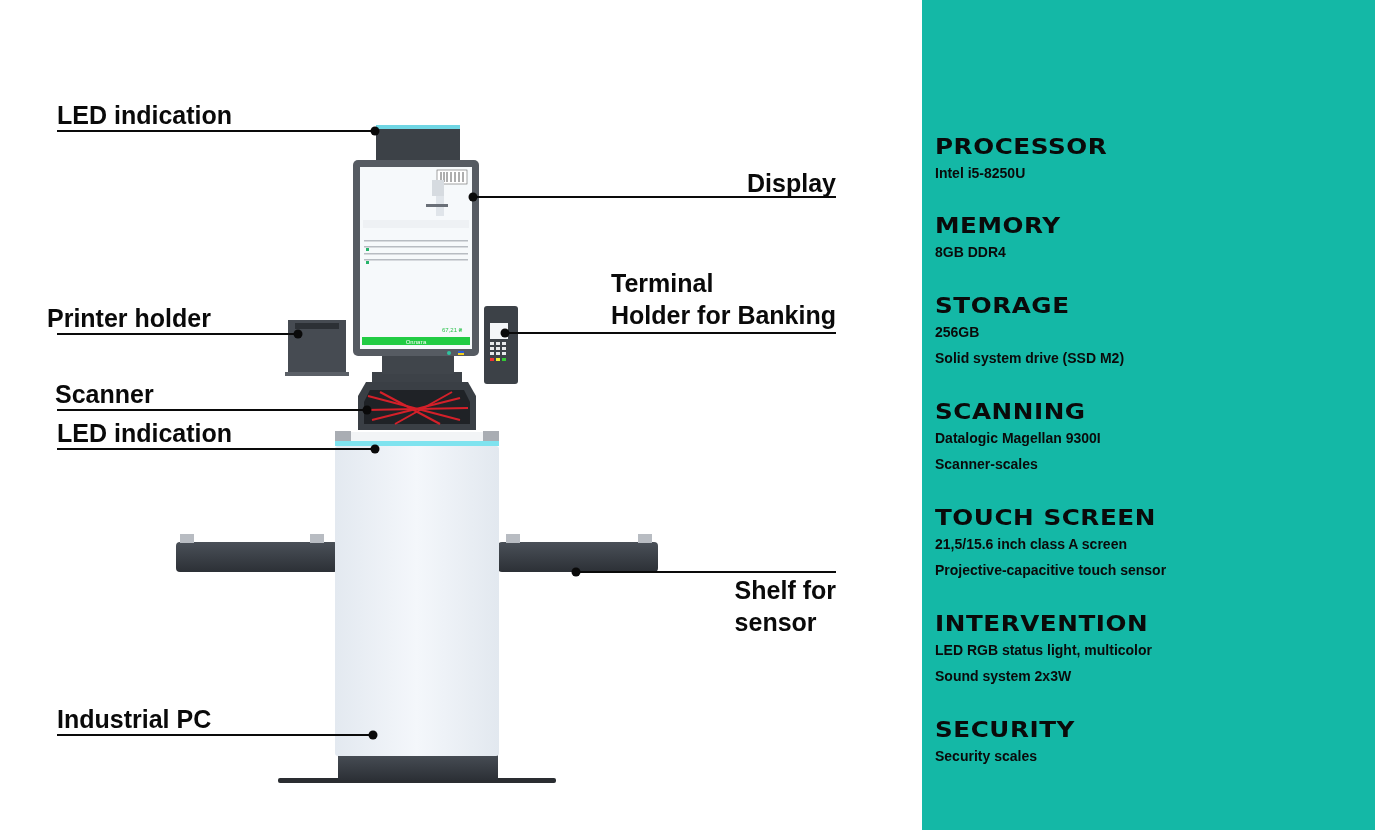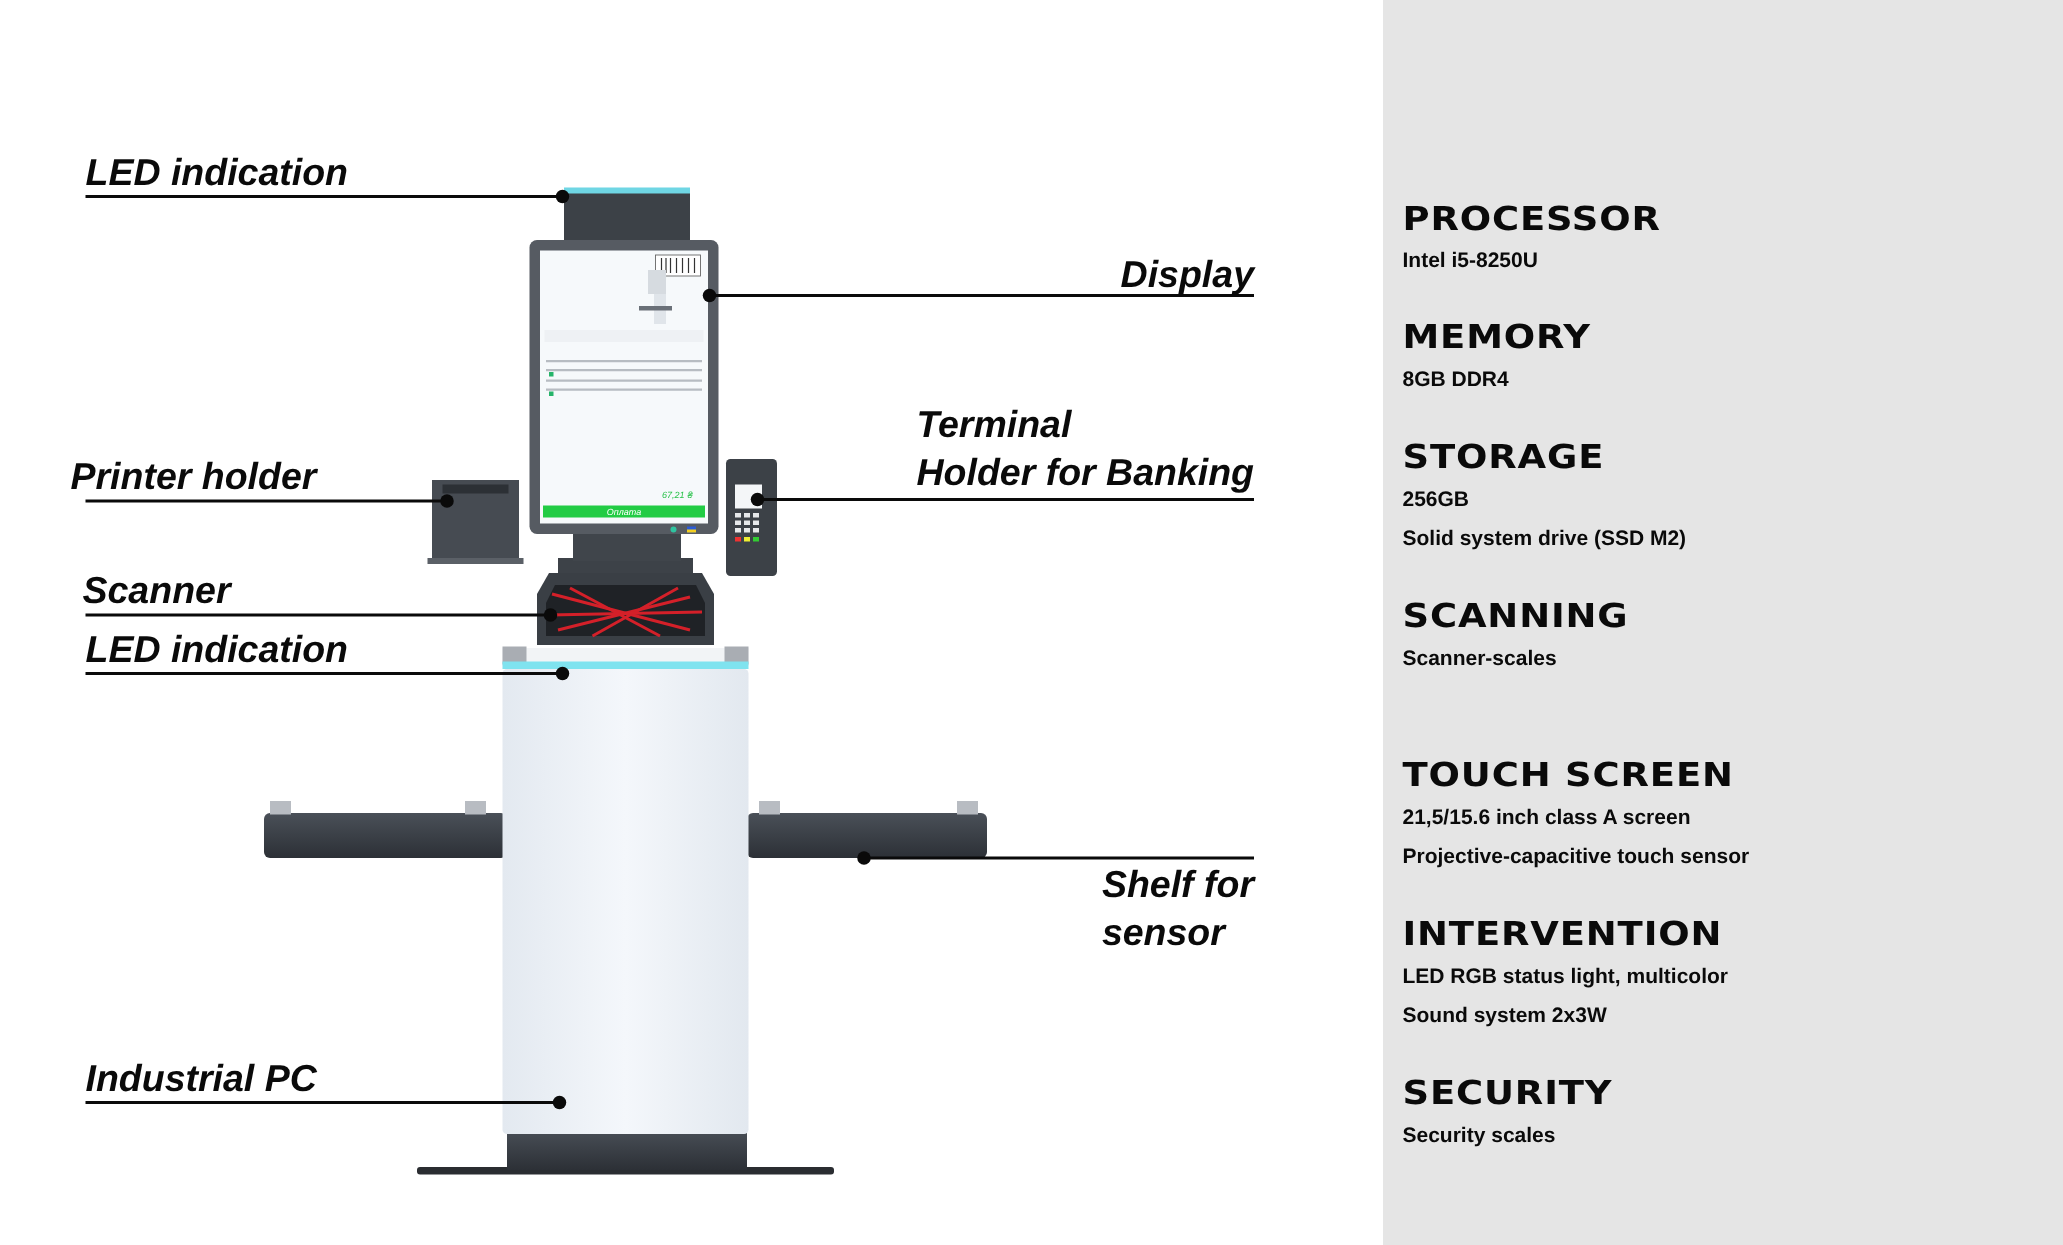--- a/index.html
+++ b/index.html
@@ -1,19 +1,19 @@
 <!DOCTYPE html>
 <html><head>
 <meta charset="utf-8">
 <style>
   html, body { margin:0; padding:0; }
   body { width:1375px; height:830px; background:#ffffff; position:relative; overflow:hidden;
          font-family:"Liberation Sans", sans-serif; color:#0a0a0a; }
-  #diagram { position:absolute; left:0; top:0; width:920px; height:830px;font-style:italic; }
-  #specs { position:absolute; left:922px; top:0; width:453px; height:830px; background:#e5e5e5; }
+  #diagram { position:absolute; left:0; top:0; width:920px; height:830px; }
+  #specs { position:absolute; left:922px; top:0; width:453px; height:830px; background:#14b8a6; }
   .callout { position:absolute; font-weight:bold; font-size:25px; line-height:32px; white-space:nowrap; }
   .callout.right { text-align:left; }
   .spec { position:absolute; left:13px; }
   .spec-title { font-family:"DejaVu Sans", sans-serif; font-weight:bold; font-size:22px; letter-spacing:0.5px;
                 line-height:26px; transform:scaleX(1.12); transform-origin:left; }
   .spec-line { font-weight:bold; font-size:14px; line-height:26px; }
 </style>
 </head>
 <body>
 
@@ -180,20 +180,21 @@
     <div class="spec-title">MEMORY</div>
     <div class="spec-line">8GB DDR4</div>
   </div>
   <div class="spec" style="top:293px">
     <div class="spec-title">STORAGE</div>
     <div class="spec-line">256GB</div>
     <div class="spec-line">Solid system drive (SSD M2)</div>
   </div>
   <div class="spec" style="top:399px">
     <div class="spec-title">SCANNING</div>
+    <div class="spec-line">Datalogic Magellan 9300I</div>
     <div class="spec-line">Scanner-scales</div>
   </div>
   <div class="spec" style="top:505px">
     <div class="spec-title">TOUCH SCREEN</div>
     <div class="spec-line">21,5/15.6 inch class A screen</div>
     <div class="spec-line">Projective-capacitive touch sensor</div>
   </div>
   <div class="spec" style="top:611px">
     <div class="spec-title">INTERVENTION</div>
     <div class="spec-line">LED RGB status light, multicolor</div>

